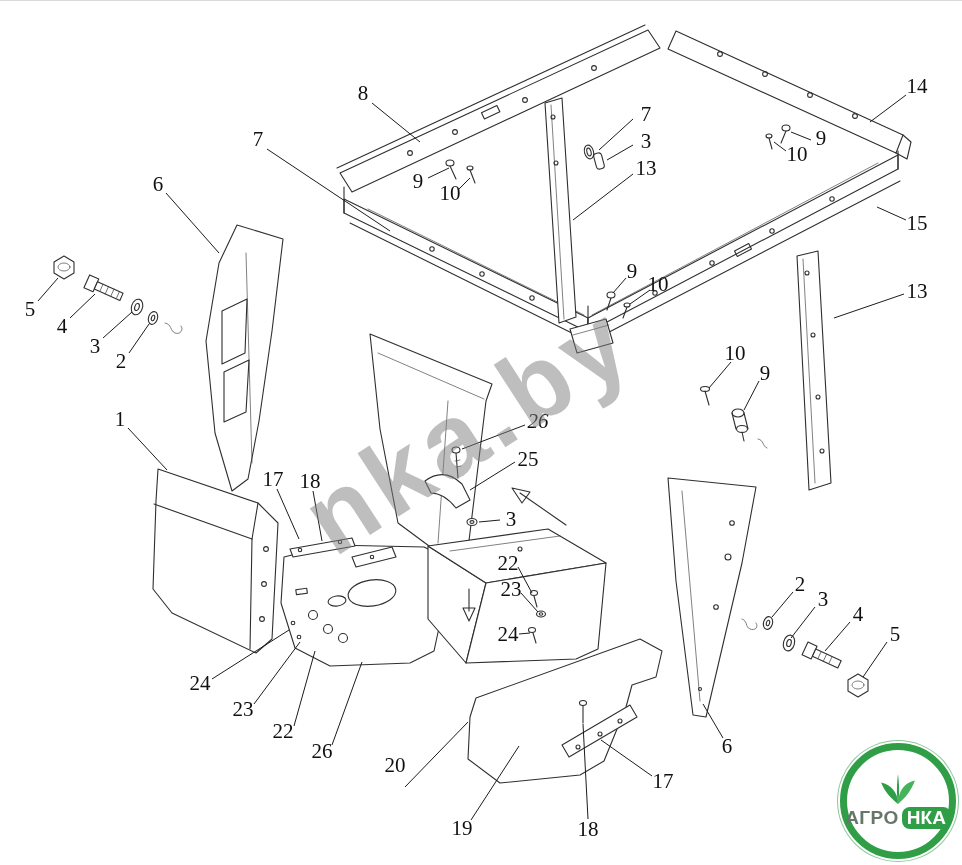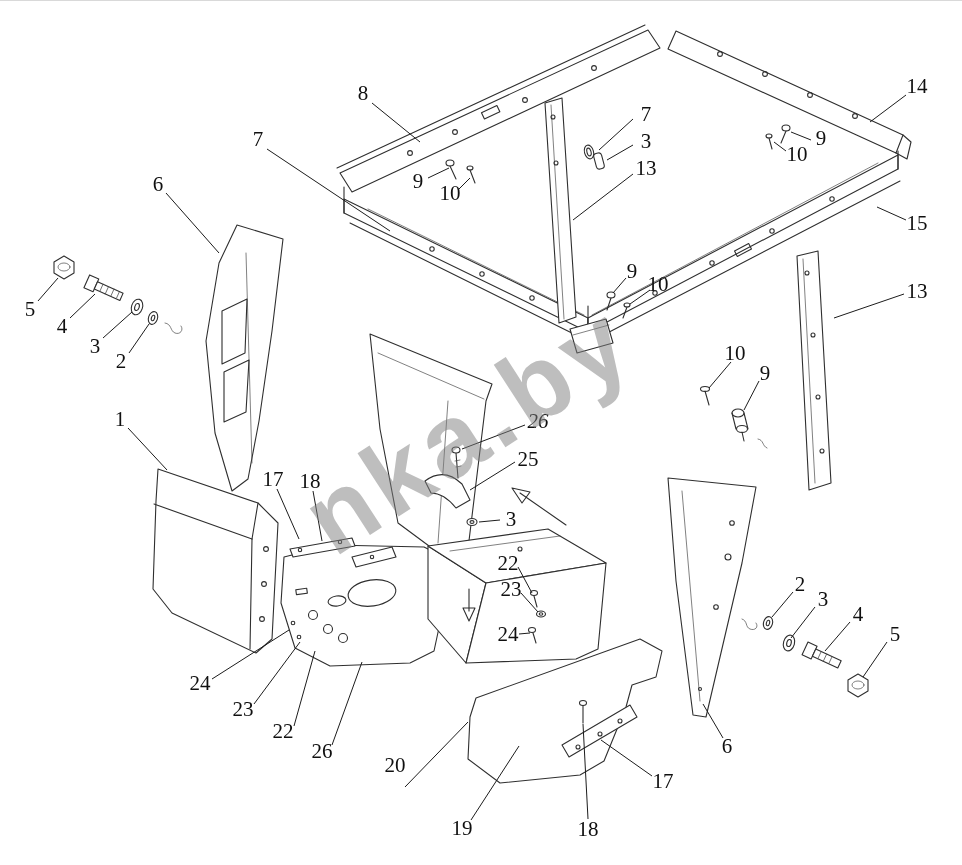--- a/index.html
+++ b/index.html
@@ -425,14 +425,27 @@
       <div class="callout" style="left: 322px; top: 750px;">26</div>
       <div class="callout" style="left: 395px; top: 764px;">20</div>
       <div class="callout" style="left: 462px; top: 827px;">19</div>
       <div class="callout" style="left: 588px; top: 828px;">18</div>
       <div class="callout" style="left: 663px; top: 780px;">17</div>
       <div class="callout" style="left: 727px; top: 745px;">6</div>
     </div>
 
   <div id="watermark">nka.by</div>
 
+  <div id="logo">
+    <div class="logo-circle">
+      <svg class="logo-sprout" width="38" height="32" viewBox="0 0 40 34">
+        <path d="M20 33 C20 20 12 12 2 10 C6 20 12 26 20 33 Z" fill="#2f9e46"></path>
+        <path d="M20 33 C20 18 28 10 38 8 C34 19 28 26 20 33 Z" fill="#45b35c"></path>
+        <path d="M20 33 C18 20 19 10 20 1 C21 10 22 20 20 33 Z" fill="#2f9e46"></path>
+      </svg>
+      <div class="logo-row">
+        <span class="logo-agro">АГРО</span>
+        <span class="logo-nka">НКА</span>
+      </div>
+    </div>
+  </div>
 
 </div>
 
 </body></html>

